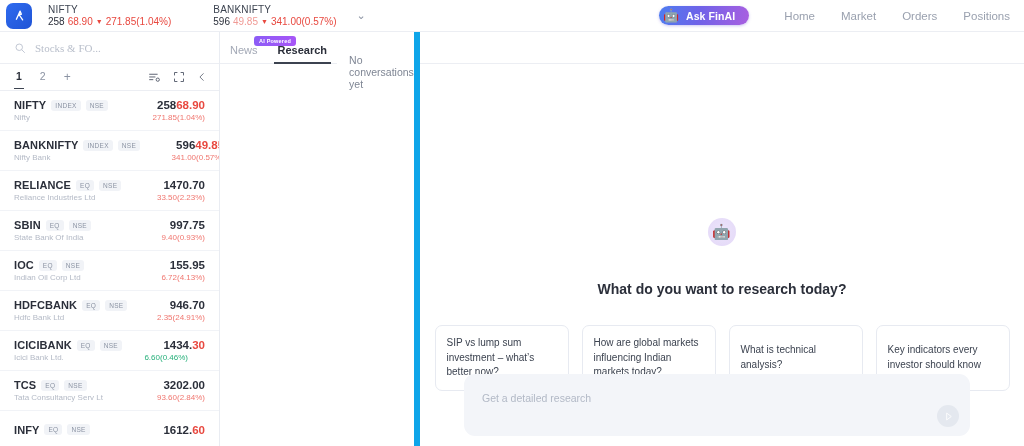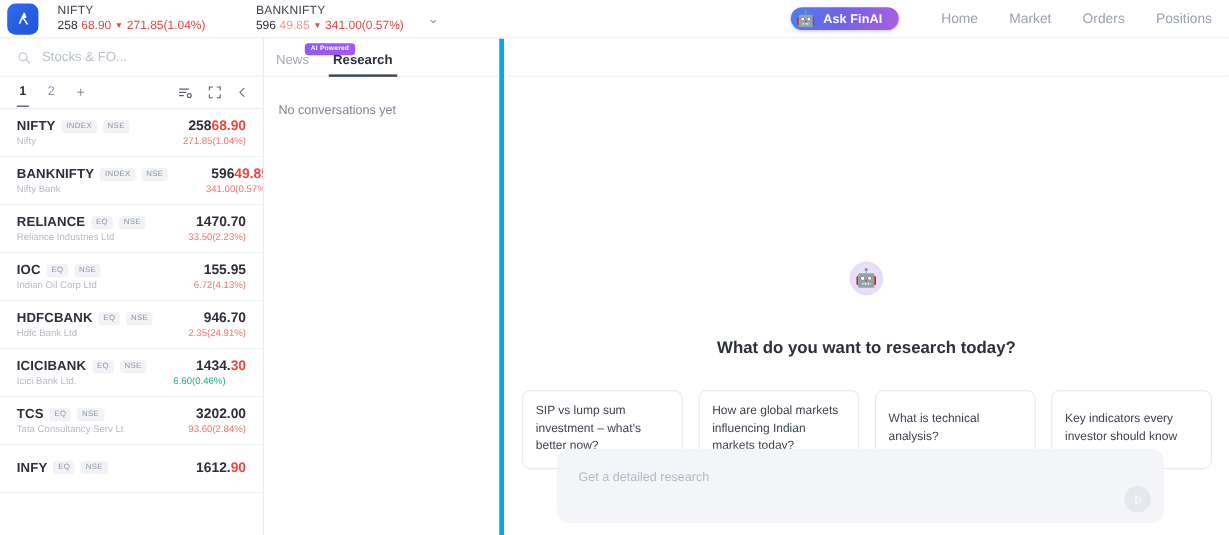--- a/index.html
+++ b/index.html
@@ -74,21 +74,21 @@
     border-right: 1px solid #e9ecf2;
     display: flex; flex-direction: column; background: #fff;
   }
   .search-wrap {
     height: 32px; display: flex; align-items: center; gap: 9px;
     padding: 0 14px; border-bottom: 1px solid #eceef3;
   }
   .search-wrap svg { flex: 0 0 auto; }
   .search-input {
     border: none; outline: none; font-size: 11px; color: #9aa1af;
-    font-family: Liberation Sans, sans-serif; width: 100%; background: transparent;
+    font-family: Liberation Serif, serif; width: 100%; background: transparent;
   }
   .search-input::placeholder { color: #b9bfcb; }
 
   .wl-toolbar {
     height: 27px; display: flex; align-items: center;
     padding: 0 12px 0 16px; border-bottom: 1px solid #eceef3;
   }
   .wl-tab {
     font-size: 10.5px; color: #8b93a3; margin-right: 18px;
     cursor: pointer; position: relative; padding-bottom: 2px;
@@ -120,22 +120,22 @@
   .wl-price .p-int { color: #2b2f3a; }
   .wl-price .p-dec.down { color: #e8483f; }
   .wl-price .p-dec.plain { color: #2b2f3a; }
   .wl-chg { font-size: 8px; }
   .wl-chg.down { color: #f0766f; }
   .wl-chg.up { color: #26b07a; text-align: center; }
 
   
   .convpanel {
     width: 200px; min-width: 200px;
-    border-right: 4px solid #0ea5e9;
-    display: flex; flex-direction: column; background: #fff;
+    border-right: 6px solid #0ea5e9;
+    display: flex; flex-direction: row; background: #fff;
   }
   .tabs-row {
     height: 32px; display: flex; align-items: flex-end; justify-content: flex-start;
     border-bottom: 1px solid #eceef3; position: relative;
   }
   .tab {
     font-size: 11px; color: #a3a9b6; padding: 0 10px 7px 10px;
     cursor: pointer; position: relative;
   }
   .tab.active { color: #2b2f3a; font-weight: 700; }
@@ -341,20 +341,34 @@
               <div class="wl-desc">Reliance Industries Ltd</div>
             </div>
             <div class="wl-right">
               <div class="wl-price"><span class="p-int">1470.70</span><span class="p-dec plain"></span></div>
               <div class="wl-chg down">33.50(2.23%)</div>
             </div>
           </div>
           <div class="wl-row">
             <div class="wl-left">
               <div class="wl-sym-line">
+                <span class="wl-sym">SBIN</span>
+                <span class="wl-tag">EQ</span>
+                <span class="wl-tag">NSE</span>
+              </div>
+              <div class="wl-desc">State Bank Of India</div>
+            </div>
+            <div class="wl-right">
+              <div class="wl-price"><span class="p-int">997.75</span><span class="p-dec plain"></span></div>
+              <div class="wl-chg down">9.40(0.93%)</div>
+            </div>
+          </div>
+          <div class="wl-row">
+            <div class="wl-left">
+              <div class="wl-sym-line">
                 <span class="wl-sym">IOC</span>
                 <span class="wl-tag">EQ</span>
                 <span class="wl-tag">NSE</span>
               </div>
               <div class="wl-desc">Indian Oil Corp Ltd</div>
             </div>
             <div class="wl-right">
               <div class="wl-price"><span class="p-int">155.95</span><span class="p-dec plain"></span></div>
               <div class="wl-chg down">6.72(4.13%)</div>
             </div>
@@ -404,21 +418,21 @@
           <div class="wl-row">
             <div class="wl-left">
               <div class="wl-sym-line">
                 <span class="wl-sym">INFY</span>
                 <span class="wl-tag">EQ</span>
                 <span class="wl-tag">NSE</span>
               </div>
               <div class="wl-desc"></div>
             </div>
             <div class="wl-right">
-              <div class="wl-price"><span class="p-int">1612.</span><span class="p-dec down">90</span></div>
+              <div class="wl-price"><span class="p-int">1612.</span><span class="p-dec down">60</span></div>
               <div class="wl-chg down"></div>
             </div>
           </div>
         </div>
     </div>
 
     <div class="convpanel">
       <div class="tabs-row">
         <div class="tab">News</div>
         <div class="ai-badge">AI Powered</div>

